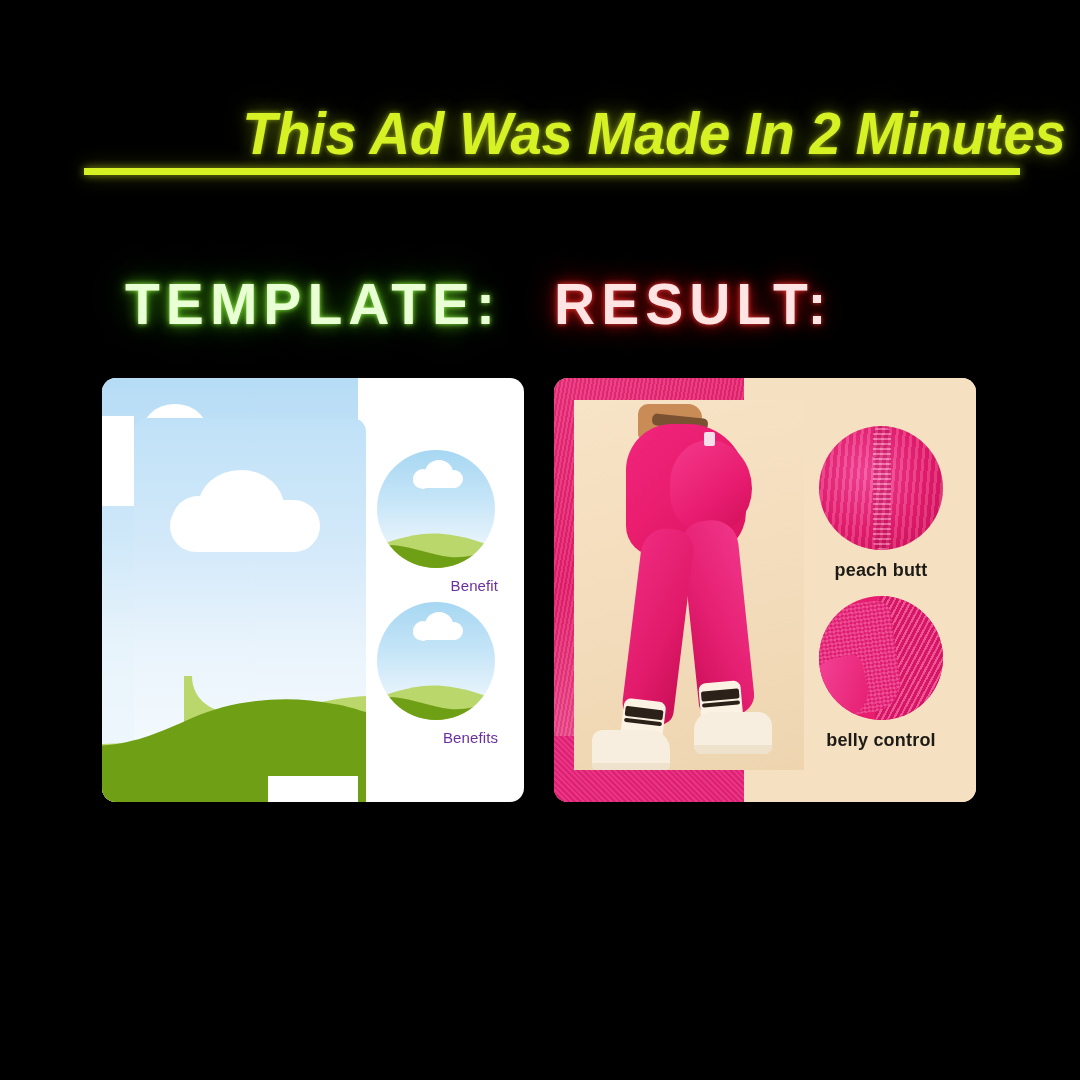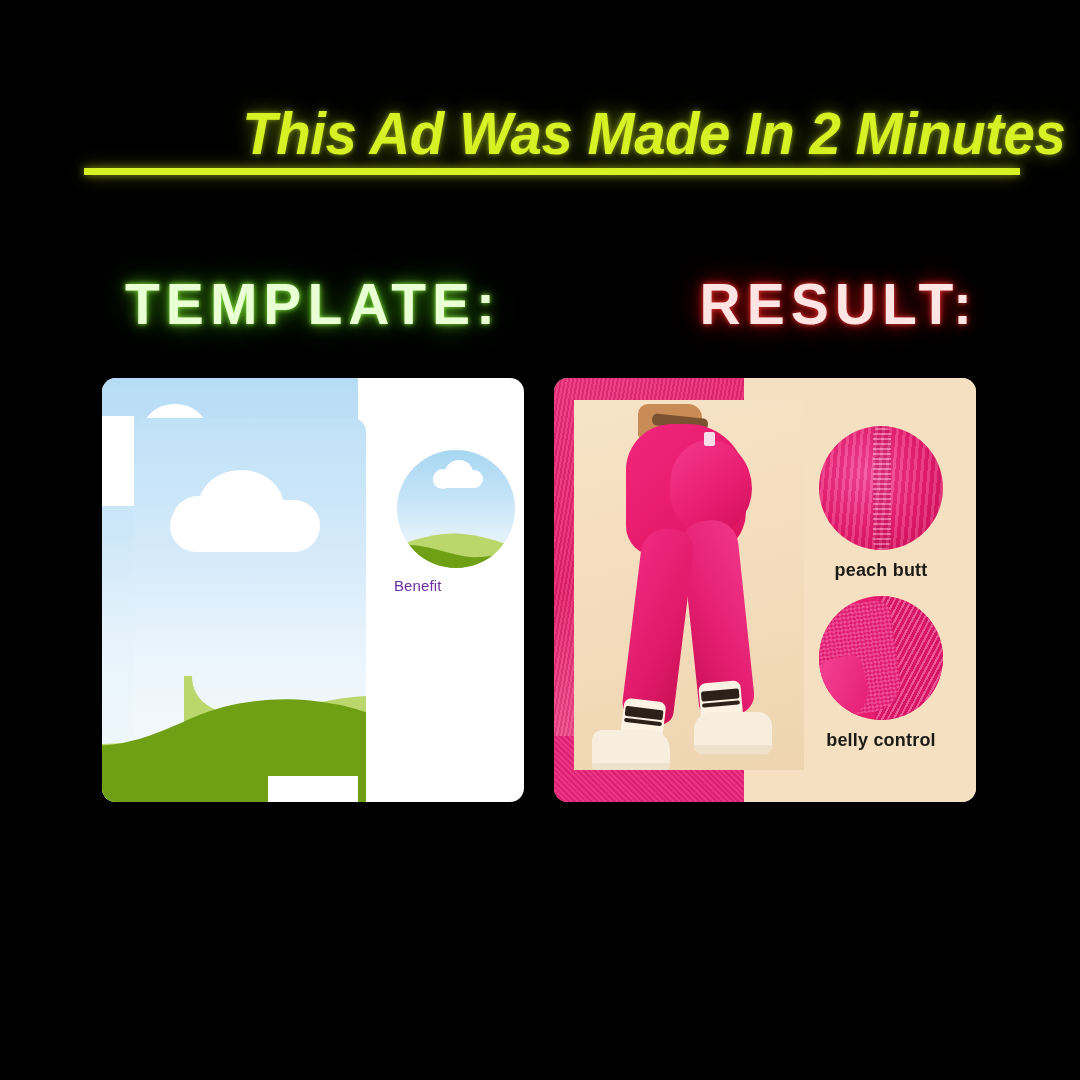--- a/index.html
+++ b/index.html
@@ -70,21 +70,21 @@
     color: #e9ffd4;
     text-shadow:
       0 0 5px rgba(150,255,70,0.85),
       0 0 14px rgba(110,230,40,0.6),
       0 0 30px rgba(80,200,20,0.45),
       0 0 52px rgba(60,170,10,0.3);
   }
   #label-result {
     left: 554px;
     width: 424px;
-    text-align: right;
+    text-align: left;
     color: #ffe4e4;
     text-shadow:
       0 0 5px rgba(255,60,60,0.9),
       0 0 14px rgba(235,20,20,0.65),
       0 0 30px rgba(200,0,0,0.5),
       0 0 54px rgba(160,0,0,0.35);
   }
 
   
   .card {
@@ -156,23 +156,23 @@
   
   #tpl-step-bottom {
     position: absolute;
     left: 166px; bottom: 0; width: 90px; height: 26px;
     background: #ffffff;
   }
 
   
   .tpl-thumb-wrap {
     position: absolute;
-    left: 292px;
+    left: 272px;
     width: 124px;
-    text-align: left;
+    text-align: right;
   }
   #thumb-1-wrap { top: 72px; }
   #thumb-2-wrap { top: 224px; }
   .tpl-thumb {
     position: relative;
     width: 118px; height: 118px;
     margin: 0 auto;
     border-radius: 50%;
     overflow: hidden;
     background: linear-gradient(to bottom, #a7d7f2 0%, #c8e6f8 45%, #e6f3fb 78%, #f3fafe 100%);
@@ -417,20 +417,31 @@
         <div class="thumb-cloud-base"></div>
         <div class="thumb-cloud-l2"></div>
         <div class="thumb-cloud-l1"></div>
         <div class="thumb-cloud-l3"></div>
         <div class="thumb-hill-light"></div>
         <div class="thumb-hill-dark"></div>
       </div>
       <div class="tpl-thumb-label">Benefit</div>
     </div>
 
+    <div class="tpl-thumb-wrap" id="thumb-2-wrap">
+      <div class="tpl-thumb">
+        <div class="thumb-cloud-base"></div>
+        <div class="thumb-cloud-l2"></div>
+        <div class="thumb-cloud-l1"></div>
+        <div class="thumb-cloud-l3"></div>
+        <div class="thumb-hill-light"></div>
+        <div class="thumb-hill-dark"></div>
+      </div>
+      <div class="tpl-thumb-label">Benefits</div>
+    </div>
   </div>
 
   <div class="card" id="result-card">
 
     <div id="res-cream-bg"></div>
     <div id="res-pink-bg">
       <div id="res-pink-ruche"></div>
     </div>
     <div id="res-pink-bottom"></div>
 

